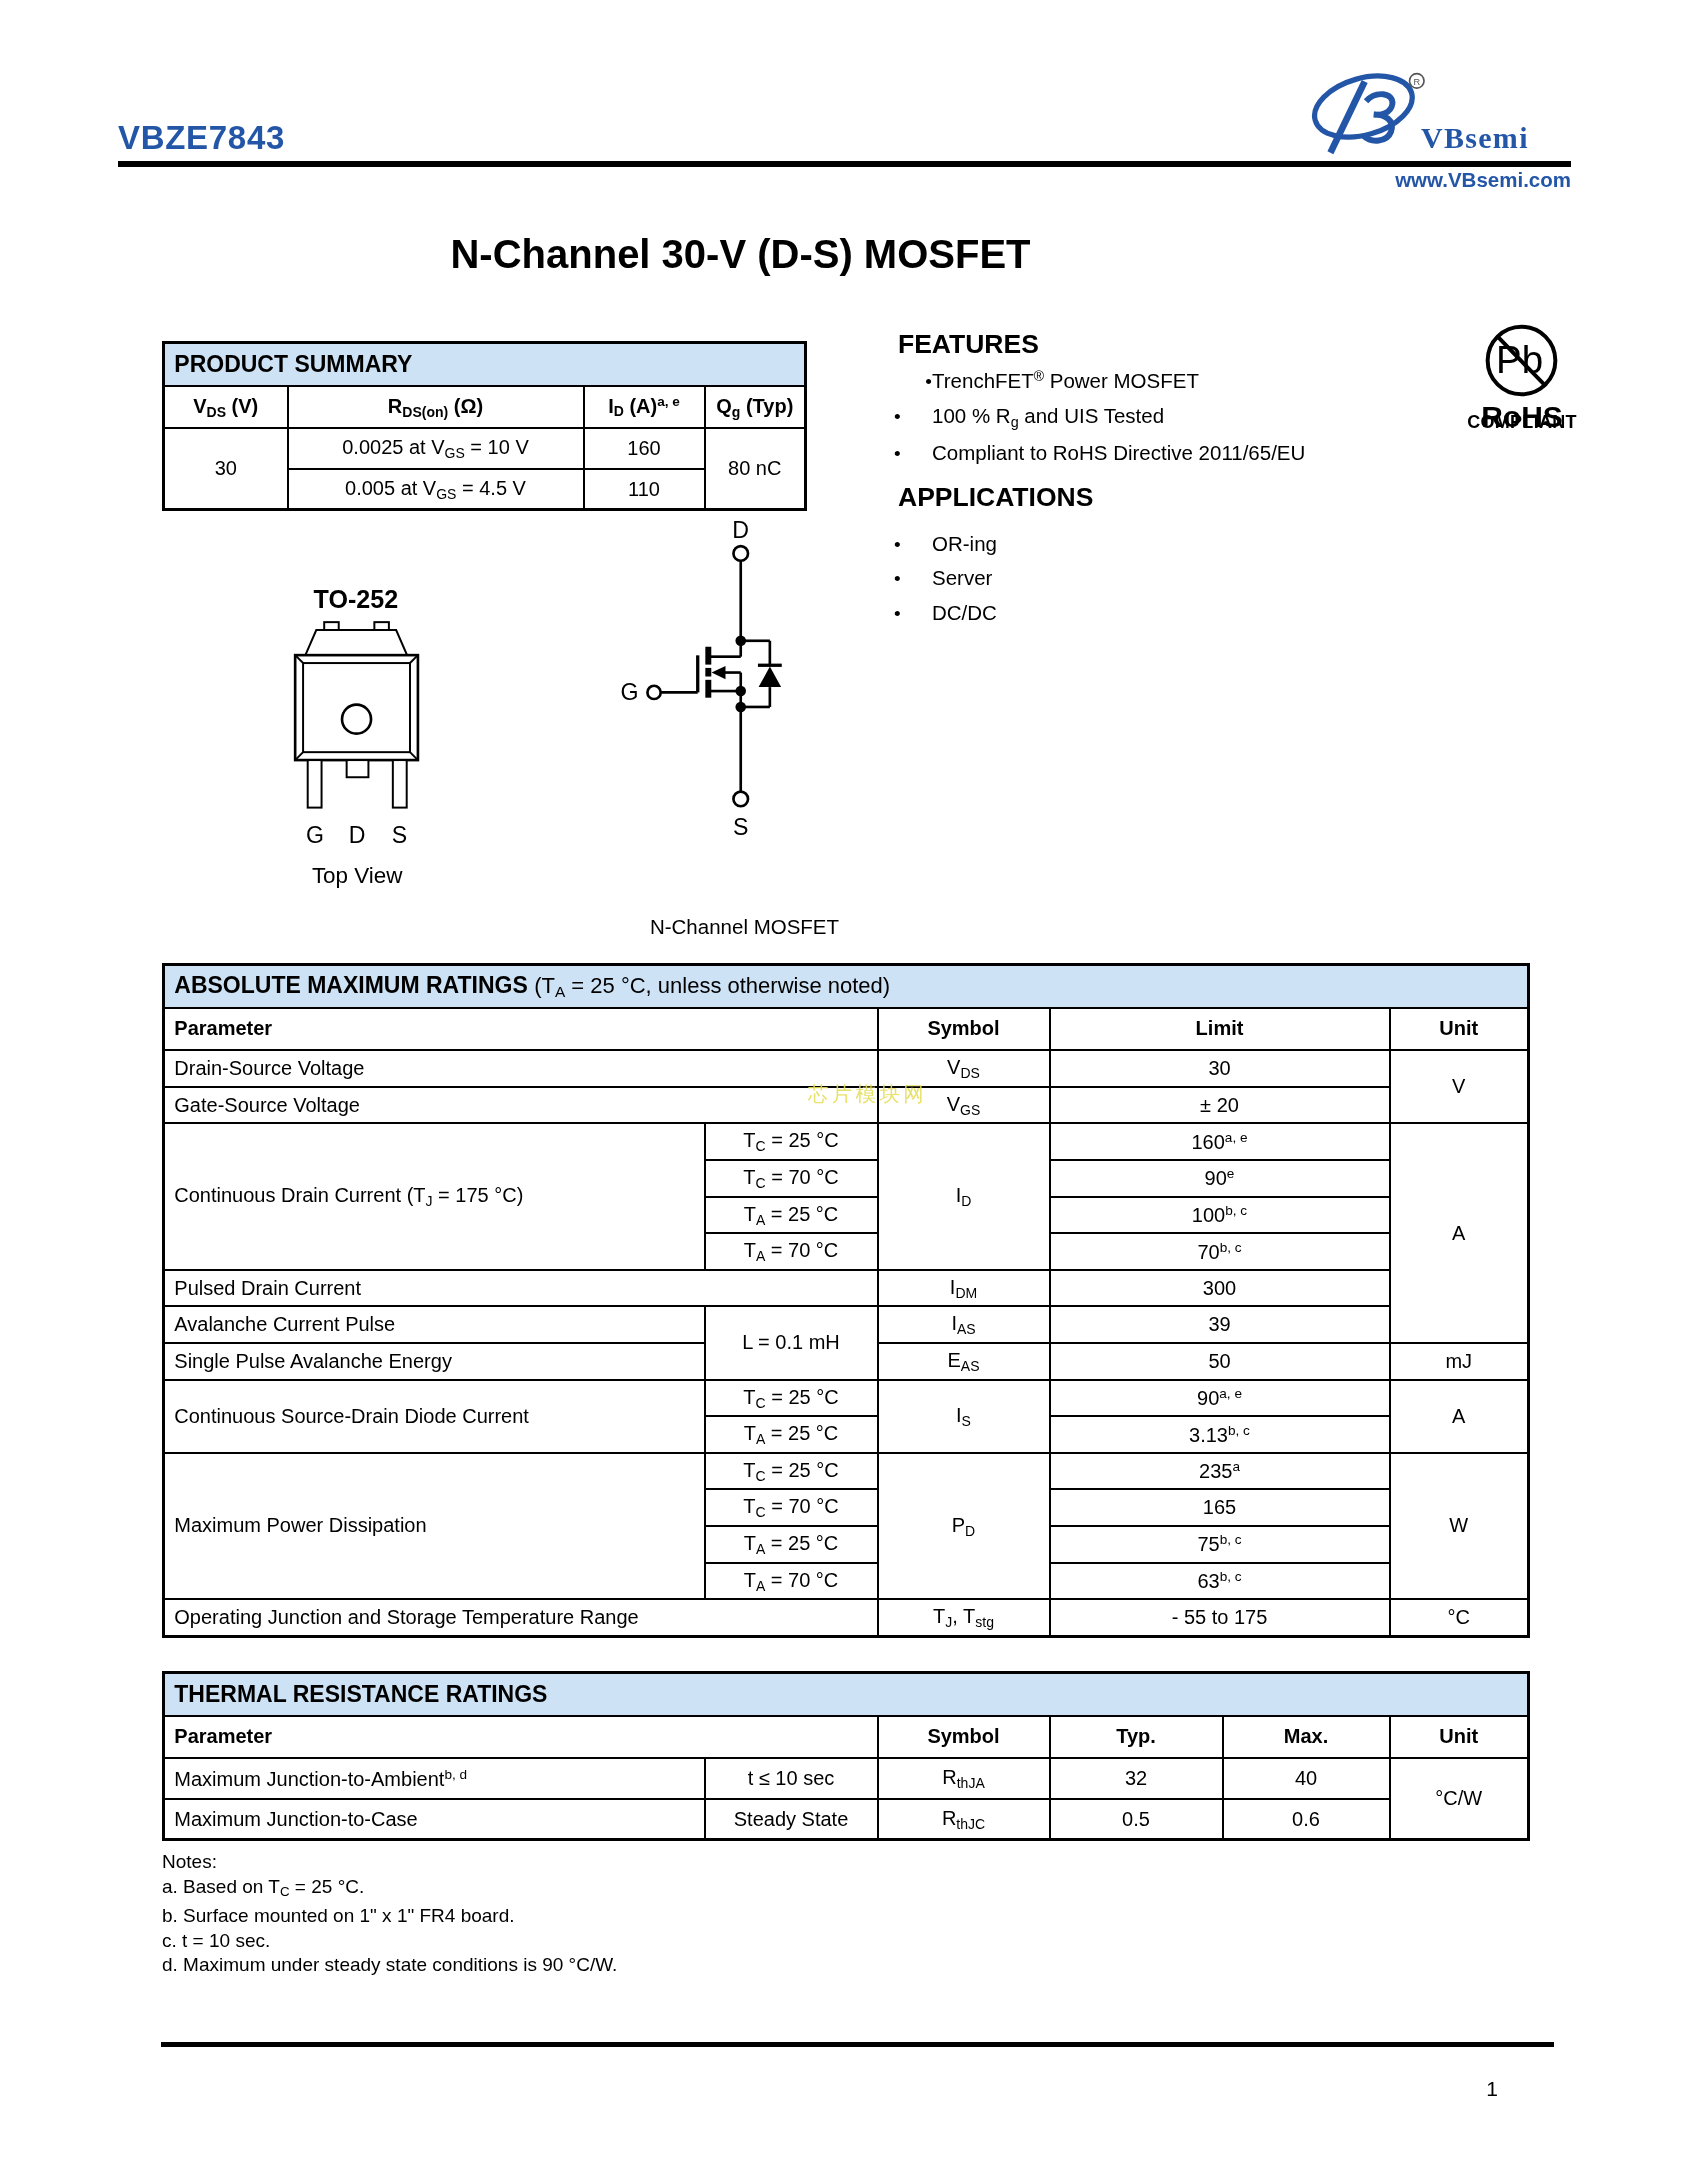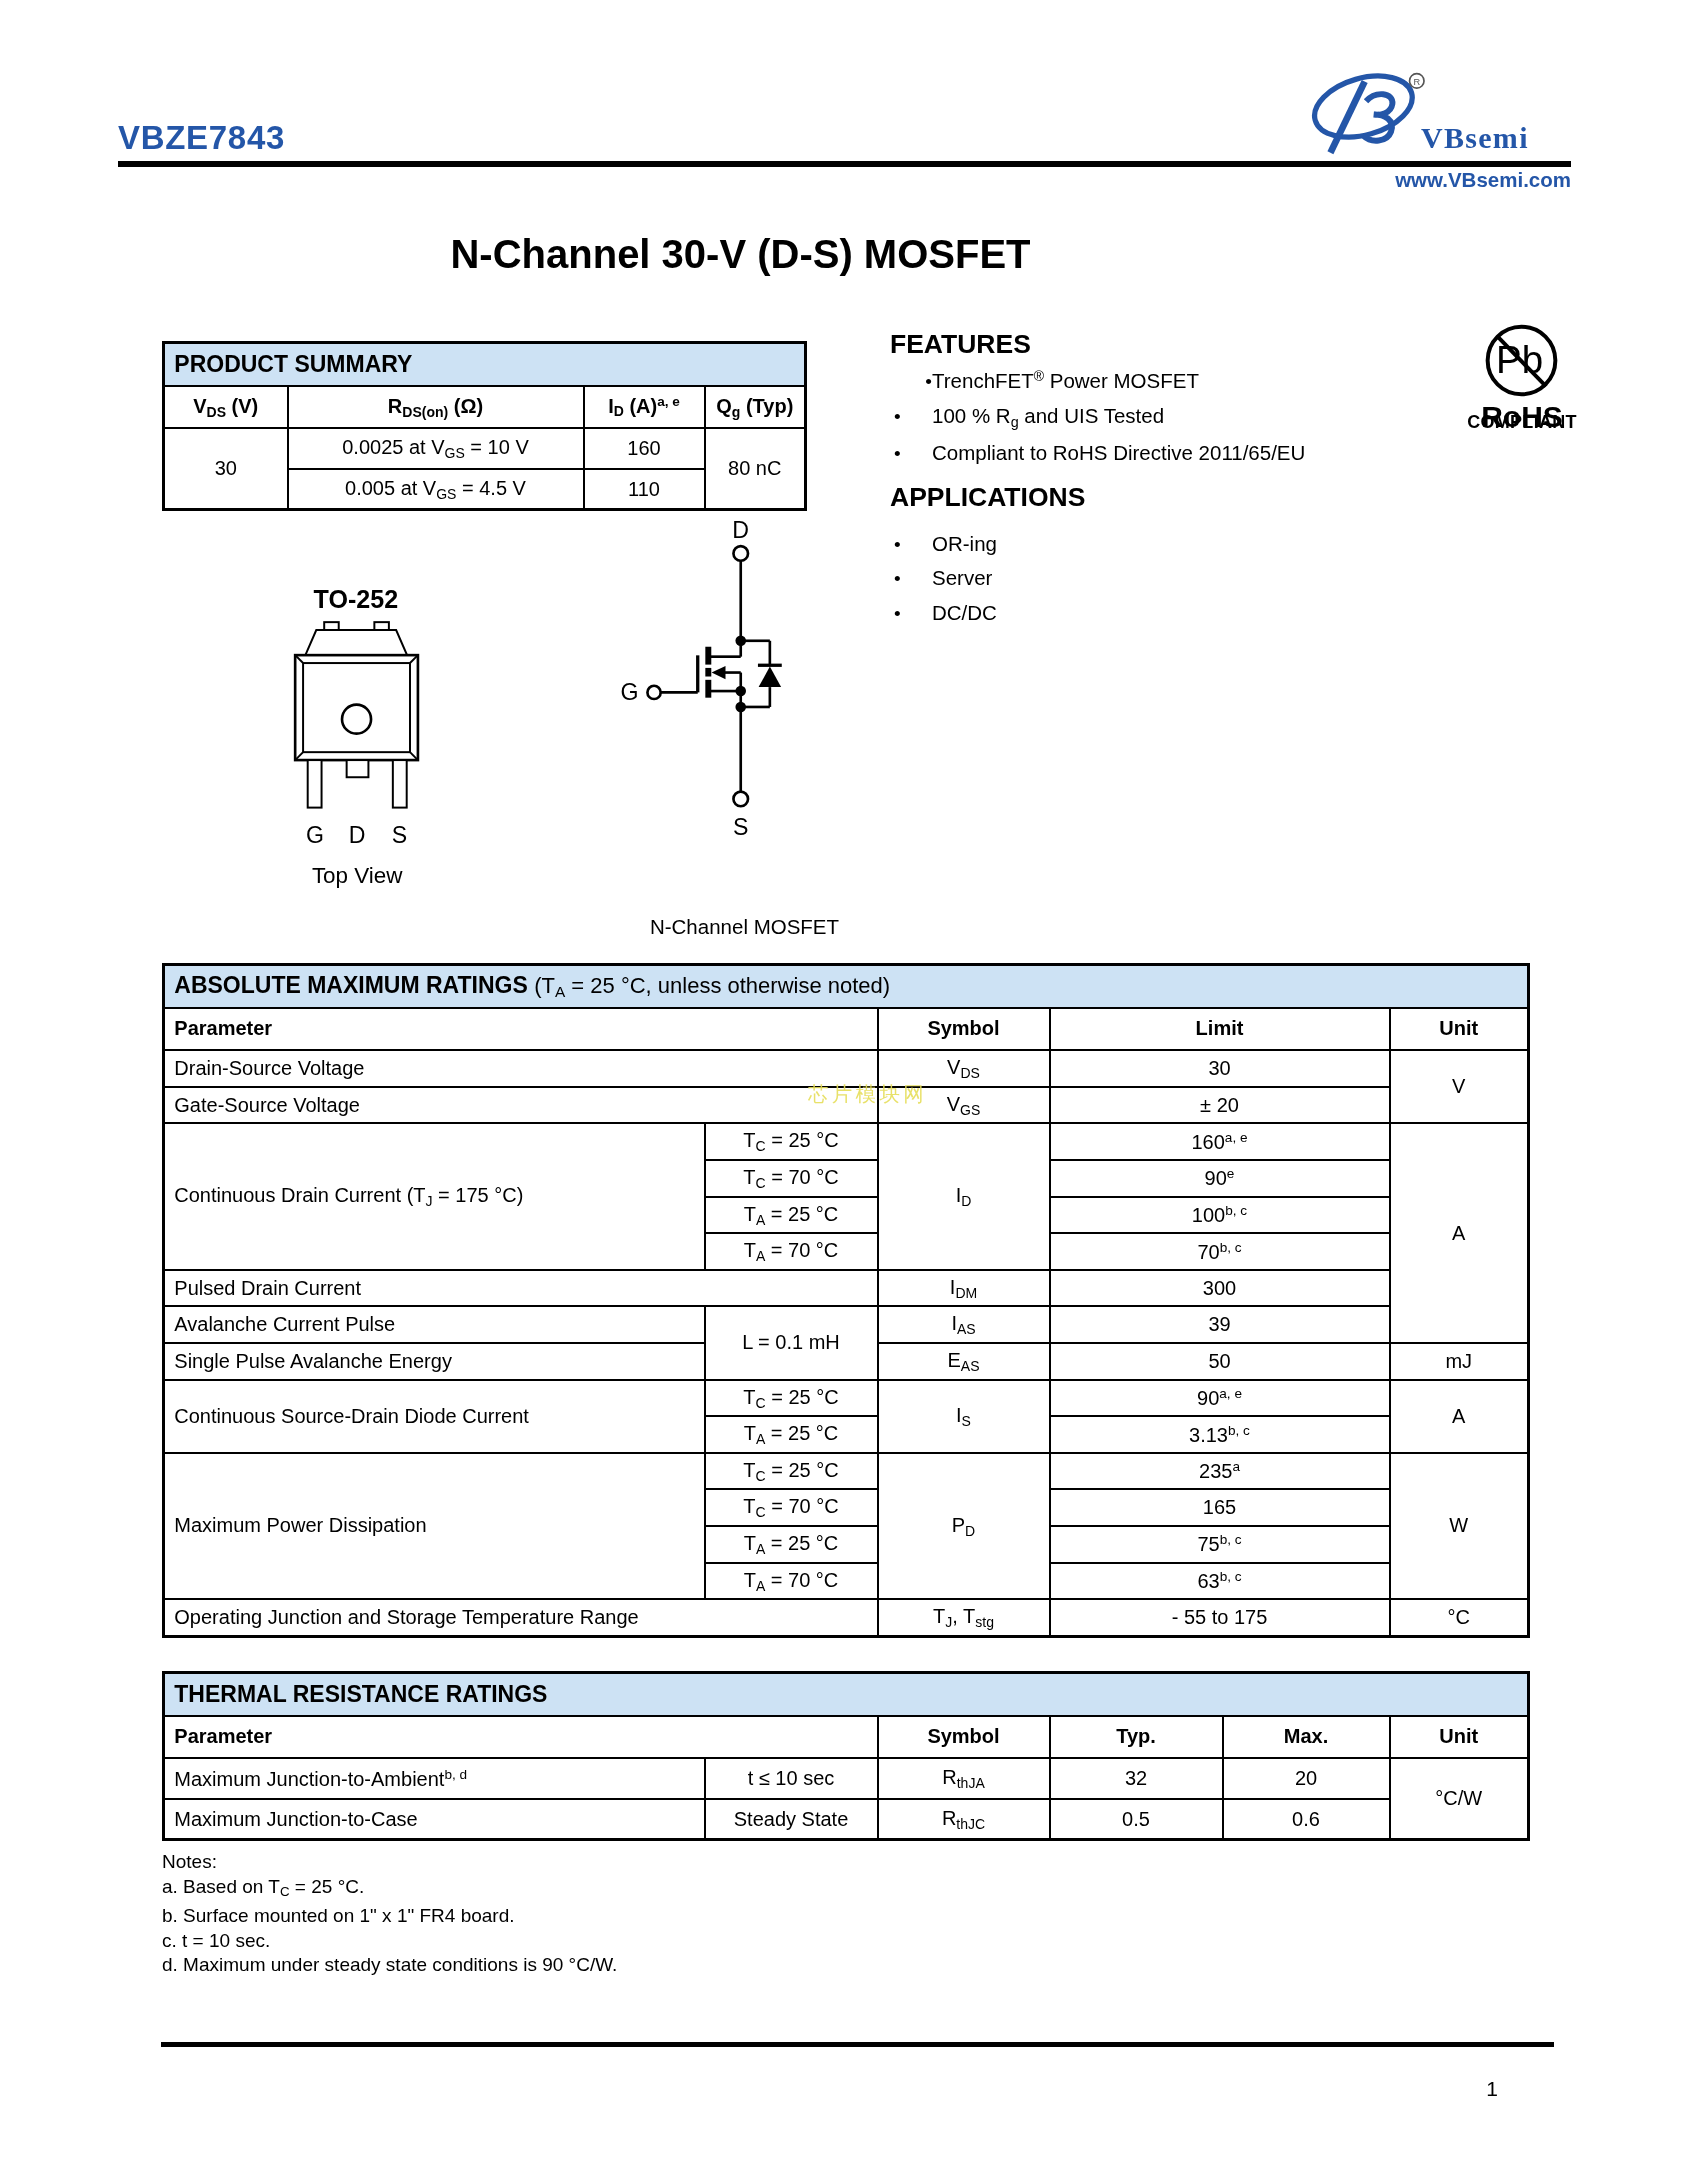--- a/index.html
+++ b/index.html
@@ -30,21 +30,21 @@
   sup{font-size:68%;vertical-align:0.5em;}
 
   .ps{left:162px;top:341px;width:642px;padding-left:35px;}
   .ps td{height:36px;}
   .amr{left:162px;top:963px;width:1365px;}
   .amr td{height:32px;}
   .trr{left:162px;top:1671px;width:1365px;}
   .trr td{height:36px;}
 
   
-  .sec-heading{font-size:26.5px;font-weight:bold;}
+  .sec-heading{font-size:26.5px;font-weight:bold;margin-left:8px;}
   .bul-item{position:absolute;left:894px;font-size:20.5px;white-space:nowrap;}
   .bul-item .dot{display:inline-block;width:38px;font-size:19px;}
 
   
   .rohs-name{left:1459px;top:400px;width:126px;text-align:center;font-size:30px;font-weight:bold;}
   .rohs-compliant{left:1459px;top:412px;width:126px;text-align:center;font-size:18px;font-weight:bold;letter-spacing:0.3px;}
 
   .sym-caption{left:622px;top:915px;width:245px;text-align:center;font-size:20.5px;}
 
   .watermark{left:808px;top:1080px;font-size:20.5px;letter-spacing:3.3px;color:#E6DE5A;opacity:0.9;}
@@ -306,21 +306,21 @@
       <th>Symbol</th>
       <th>Typ.</th>
       <th>Max.</th>
       <th>Unit</th>
     </tr>
     <tr>
       <td class="left">Maximum Junction-to-Ambient<sup>b, d</sup></td>
       <td>t ≤ 10 sec</td>
       <td>R<sub>thJA</sub></td>
       <td>32</td>
-      <td>20</td>
+      <td>40</td>
       <td rowspan="2">°C/W</td>
     </tr>
     <tr>
       <td class="left">Maximum Junction-to-Case</td>
       <td>Steady State</td>
       <td>R<sub>thJC</sub></td>
       <td>0.5</td>
       <td>0.6</td>
     </tr>
   </tbody>

